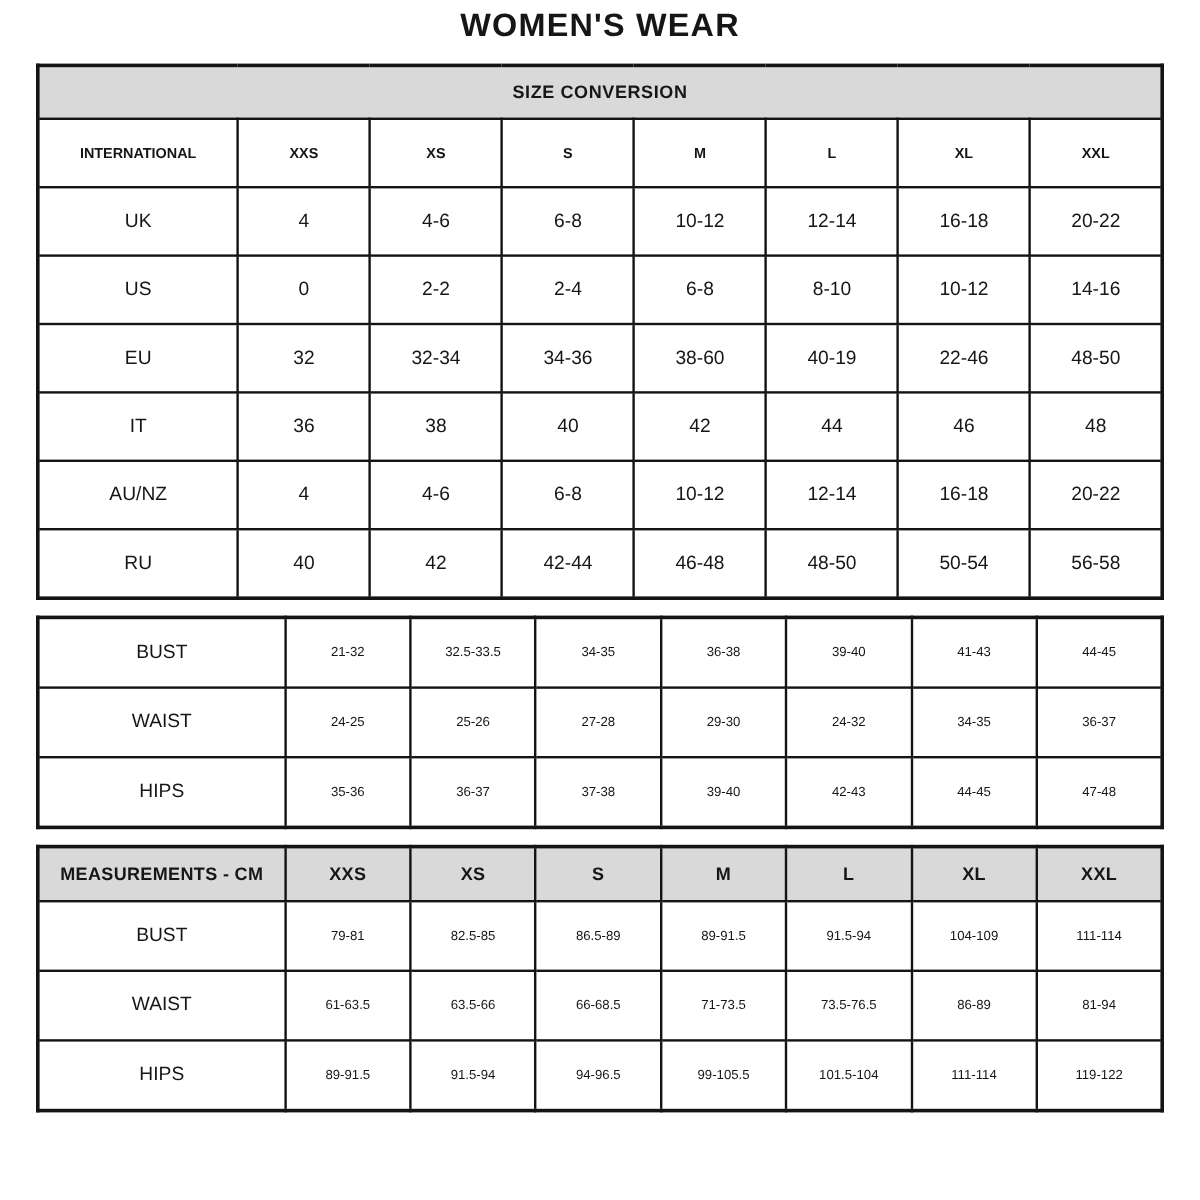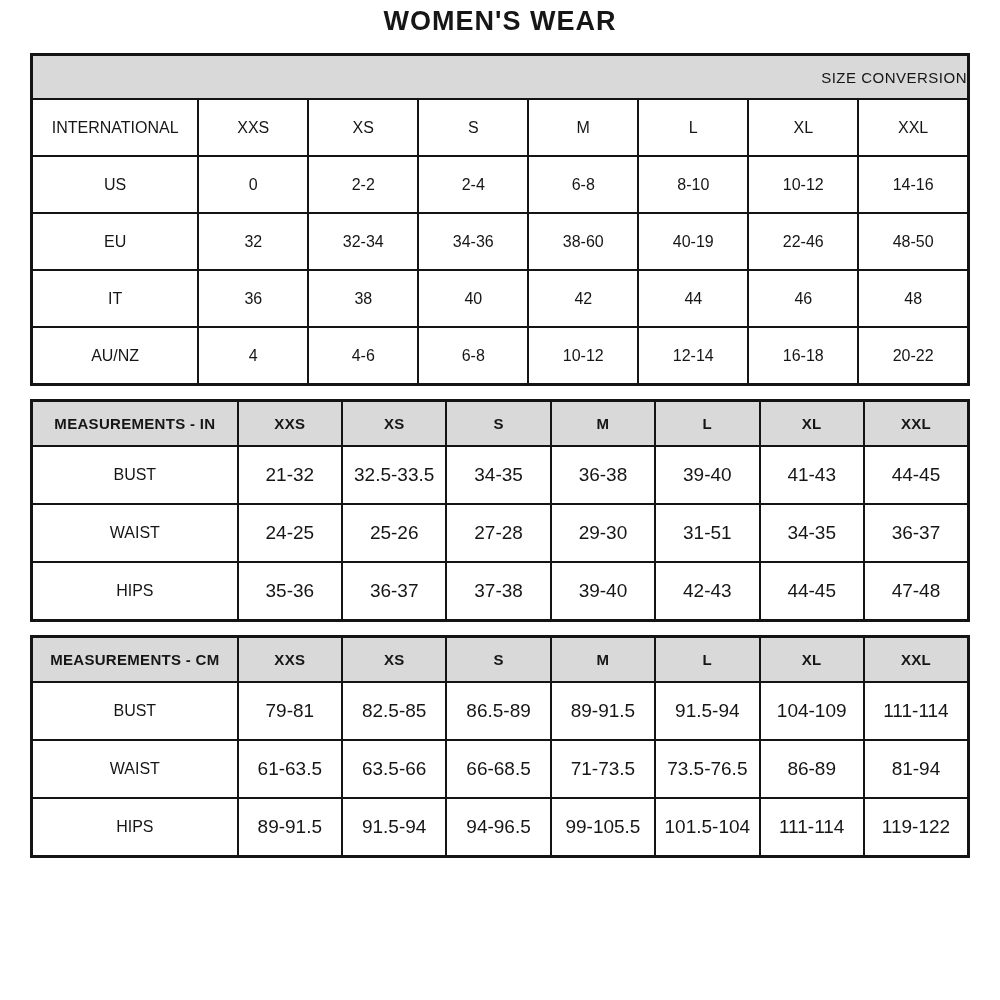--- a/index.html
+++ b/index.html
@@ -2,27 +2,27 @@
 <html><head>
 <meta charset="utf-8">
 <style>
   html,body{margin:0;padding:0;background:#ffffff;}
   body{width:1000px;height:1000px;font-family:"Liberation Sans",sans-serif;color:#161616;}
   .page{padding:0 30px 0 30px;box-sizing:border-box;}
   .page-title{text-align:center;font-size:27px;font-weight:bold;letter-spacing:1px;margin:6px 0 16px 0;color:#161616;}
   table{width:100%;border-collapse:collapse;table-layout:fixed;margin:0 0 13px 0;border:3px solid #141414;}
   td,th{border:2px solid #141414;text-align:center;vertical-align:middle;padding:0;color:#161616;font-weight:normal;}
   
-  .banner-cell{background:#d9d9d9;font-size:15px;font-weight:normal;letter-spacing:0.5px;height:42px;text-align:right;}
+  .banner-cell{background:#d9d9d9;font-size:15px;font-weight:bold;letter-spacing:0.5px;height:42px;}
   
   .t1 td{height:55px;font-size:16px;}
-  .t1 .hdr-cell{font-size:16px;}
+  .t1 .hdr-cell{font-size:12px;font-weight:bold;}
   
   .tm .hdr-cell{background:#d9d9d9;font-size:15px;font-weight:bold;height:43px;letter-spacing:0.3px;}
-  .tm td.data{height:56px;font-size:19px;margin-left:20px;}
+  .tm td.data{height:56px;font-size:11px;margin-left:20px;}
   .tm td.rowlabel{height:56px;font-size:16px;margin-top:44px;}
 </style>
 </head>
 <body>
 
 <div class="page">
 
   <div class="page-title">WOMEN'S WEAR</div>
 
   <table class="t1">
@@ -44,20 +44,30 @@
         <td class="hdr-cell">INTERNATIONAL</td>
         <td class="hdr-cell">XXS</td>
         <td class="hdr-cell">XS</td>
         <td class="hdr-cell">S</td>
         <td class="hdr-cell">M</td>
         <td class="hdr-cell">L</td>
         <td class="hdr-cell">XL</td>
         <td class="hdr-cell">XXL</td>
       </tr>
       <tr>
+        <td>UK</td>
+        <td>4</td>
+        <td>4-6</td>
+        <td>6-8</td>
+        <td>10-12</td>
+        <td>12-14</td>
+        <td>16-18</td>
+        <td>20-22</td>
+      </tr>
+      <tr>
         <td>US</td>
         <td>0</td>
         <td>2-2</td>
         <td>2-4</td>
         <td>6-8</td>
         <td>8-10</td>
         <td>10-12</td>
         <td>14-16</td>
       </tr>
       <tr>
@@ -83,62 +93,62 @@
       <tr>
         <td>AU/NZ</td>
         <td>4</td>
         <td>4-6</td>
         <td>6-8</td>
         <td>10-12</td>
         <td>12-14</td>
         <td>16-18</td>
         <td>20-22</td>
       </tr>
+      <tr>
+        <td>RU</td>
+        <td>40</td>
+        <td>42</td>
+        <td>42-44</td>
+        <td>46-48</td>
+        <td>48-50</td>
+        <td>50-54</td>
+        <td>56-58</td>
+      </tr>
     </tbody>
   </table>
 
   <table class="tm">
     <colgroup>
       <col style="width:22%">
         <col style="width:11.14%">
         <col style="width:11.14%">
         <col style="width:11.14%">
       <col style="width:11.14%">
         <col style="width:11.14%">
         <col style="width:11.14%">
         <col style="width:11.16%">
     </colgroup>
     <tbody>
-      <tr>
-        <td class="hdr-cell">MEASUREMENTS - IN</td>
-        <td class="hdr-cell">XXS</td>
-        <td class="hdr-cell">XS</td>
-        <td class="hdr-cell">S</td>
-        <td class="hdr-cell">M</td>
-        <td class="hdr-cell">L</td>
-        <td class="hdr-cell">XL</td>
-        <td class="hdr-cell">XXL</td>
-      </tr>
       <tr>
         <td class="rowlabel">BUST</td>
         <td class="data">21-32</td>
         <td class="data">32.5-33.5</td>
         <td class="data">34-35</td>
         <td class="data">36-38</td>
         <td class="data">39-40</td>
         <td class="data">41-43</td>
         <td class="data">44-45</td>
       </tr>
       <tr>
         <td class="rowlabel">WAIST</td>
         <td class="data">24-25</td>
         <td class="data">25-26</td>
         <td class="data">27-28</td>
         <td class="data">29-30</td>
-        <td class="data">31-51</td>
+        <td class="data">24-32</td>
         <td class="data">34-35</td>
         <td class="data">36-37</td>
       </tr>
       <tr>
         <td class="rowlabel">HIPS</td>
         <td class="data">35-36</td>
         <td class="data">36-37</td>
         <td class="data">37-38</td>
         <td class="data">39-40</td>
         <td class="data">42-43</td>

